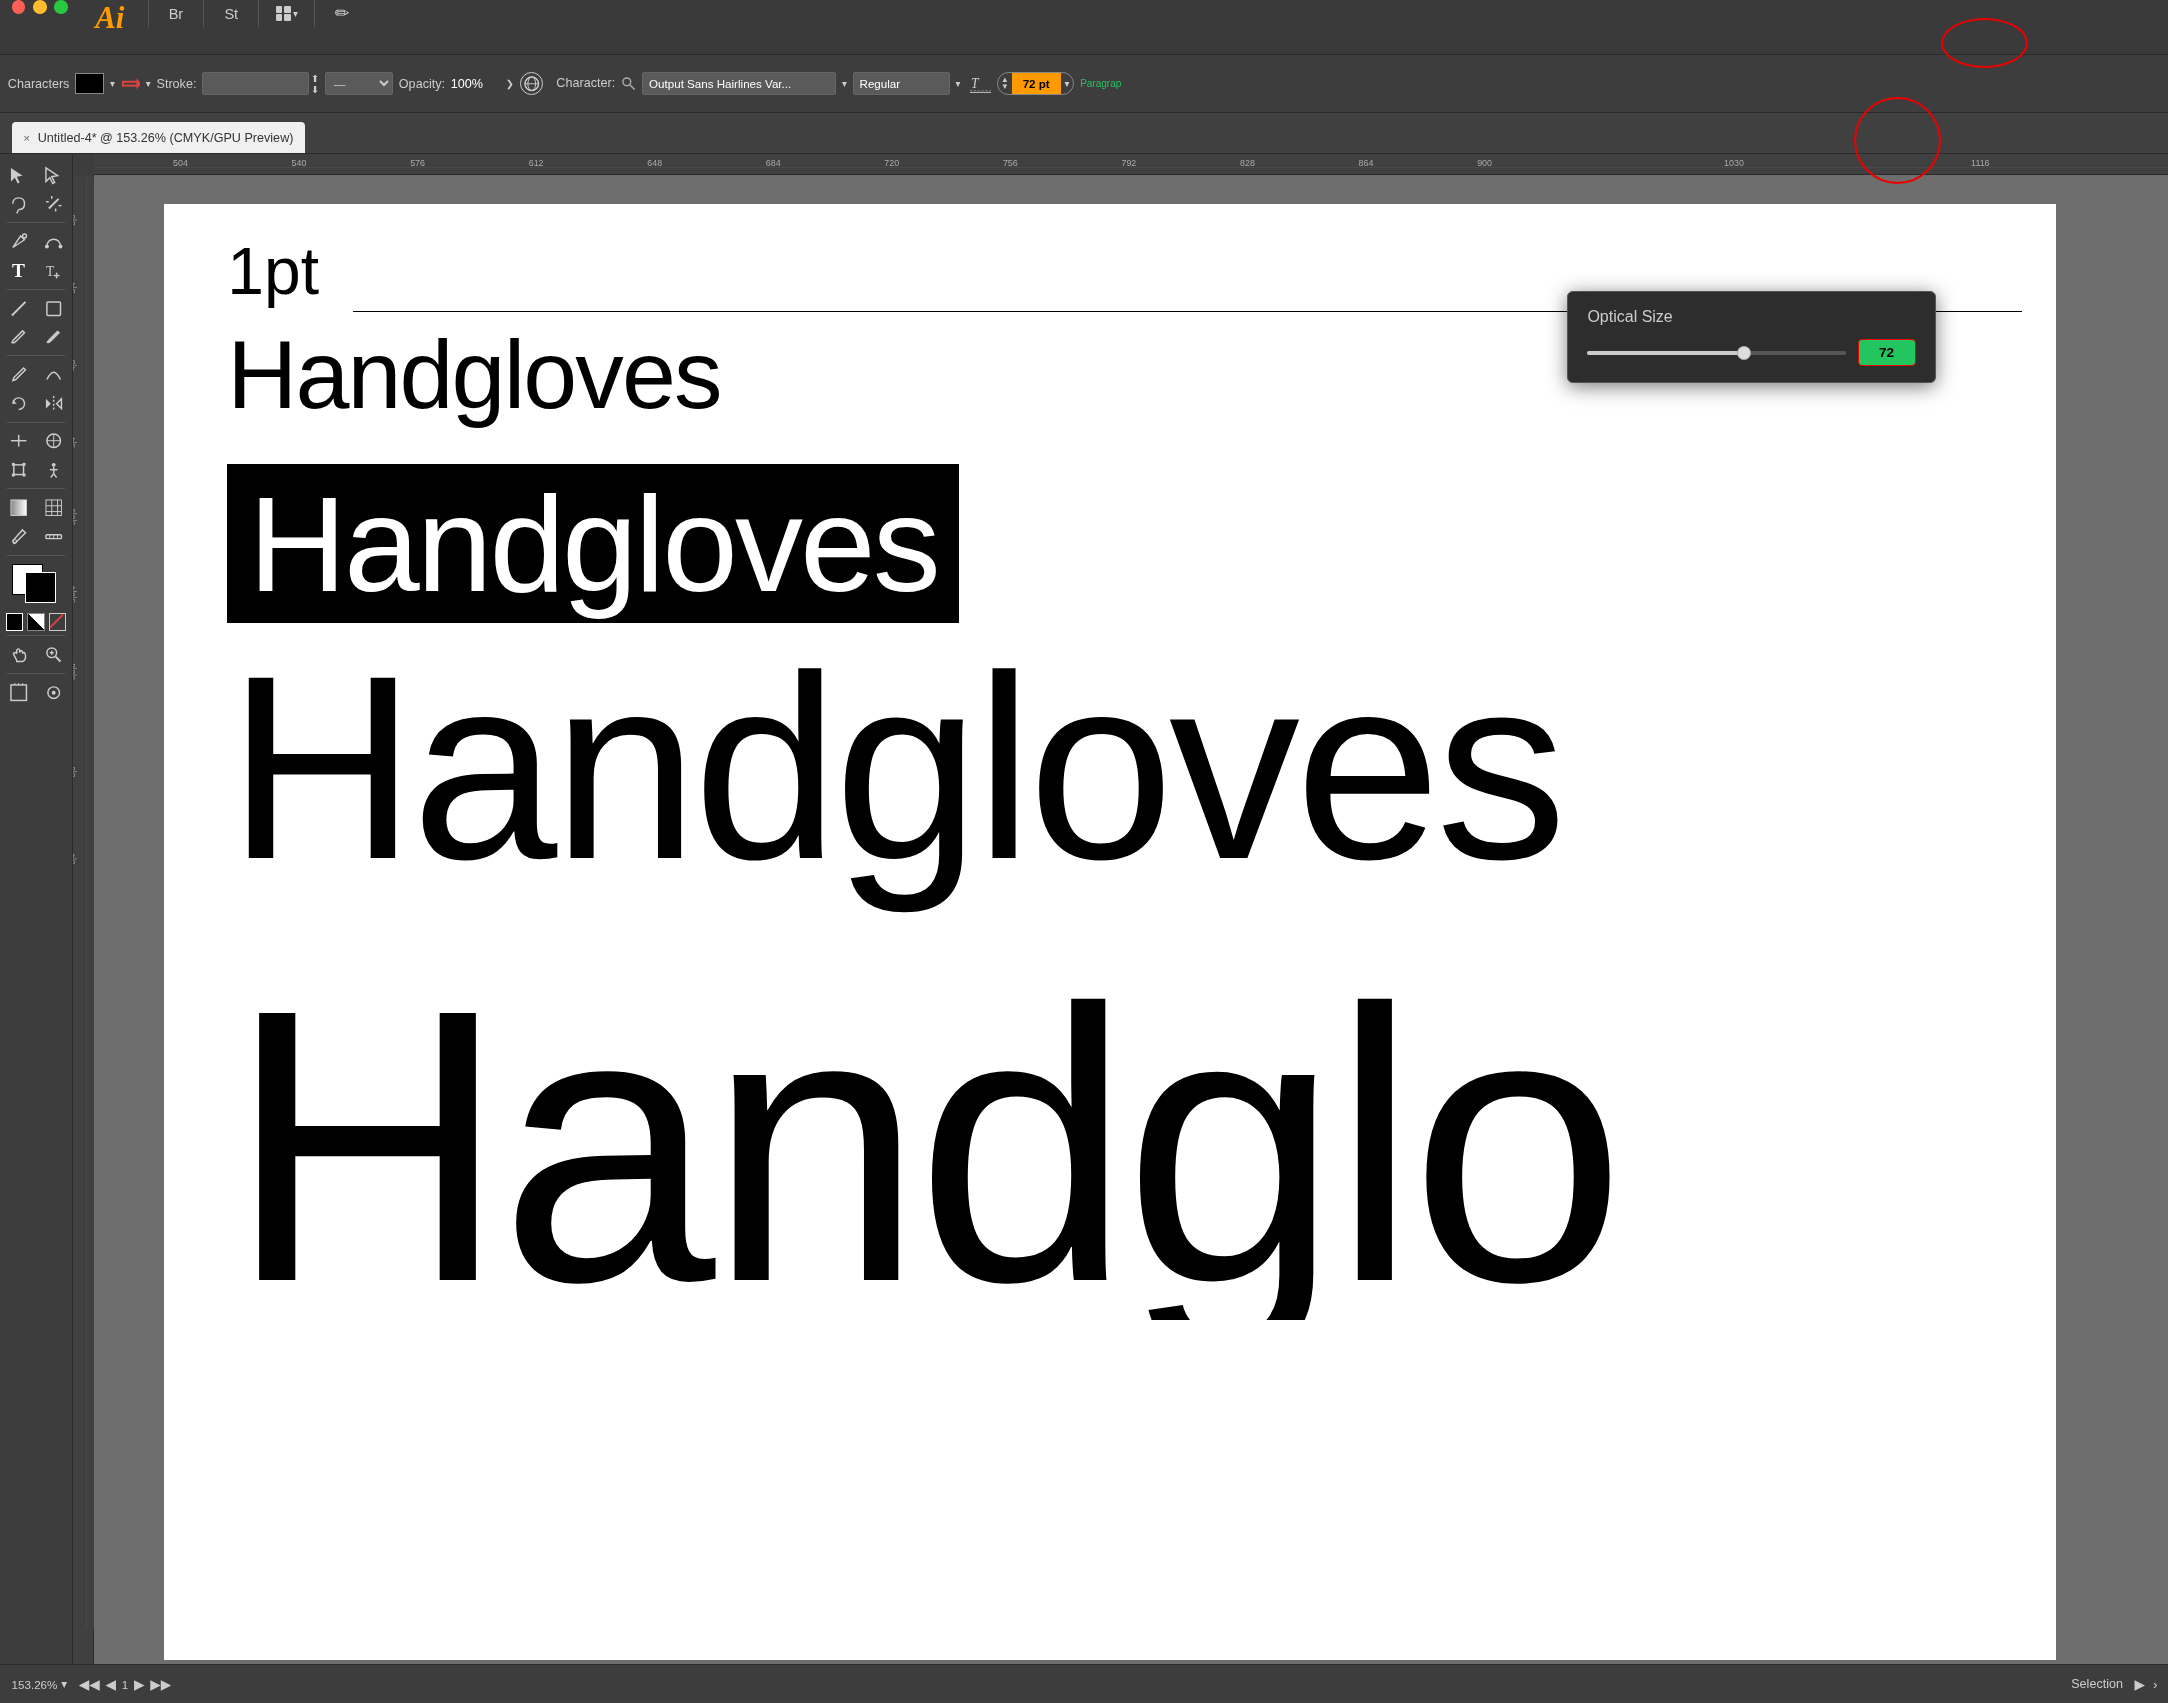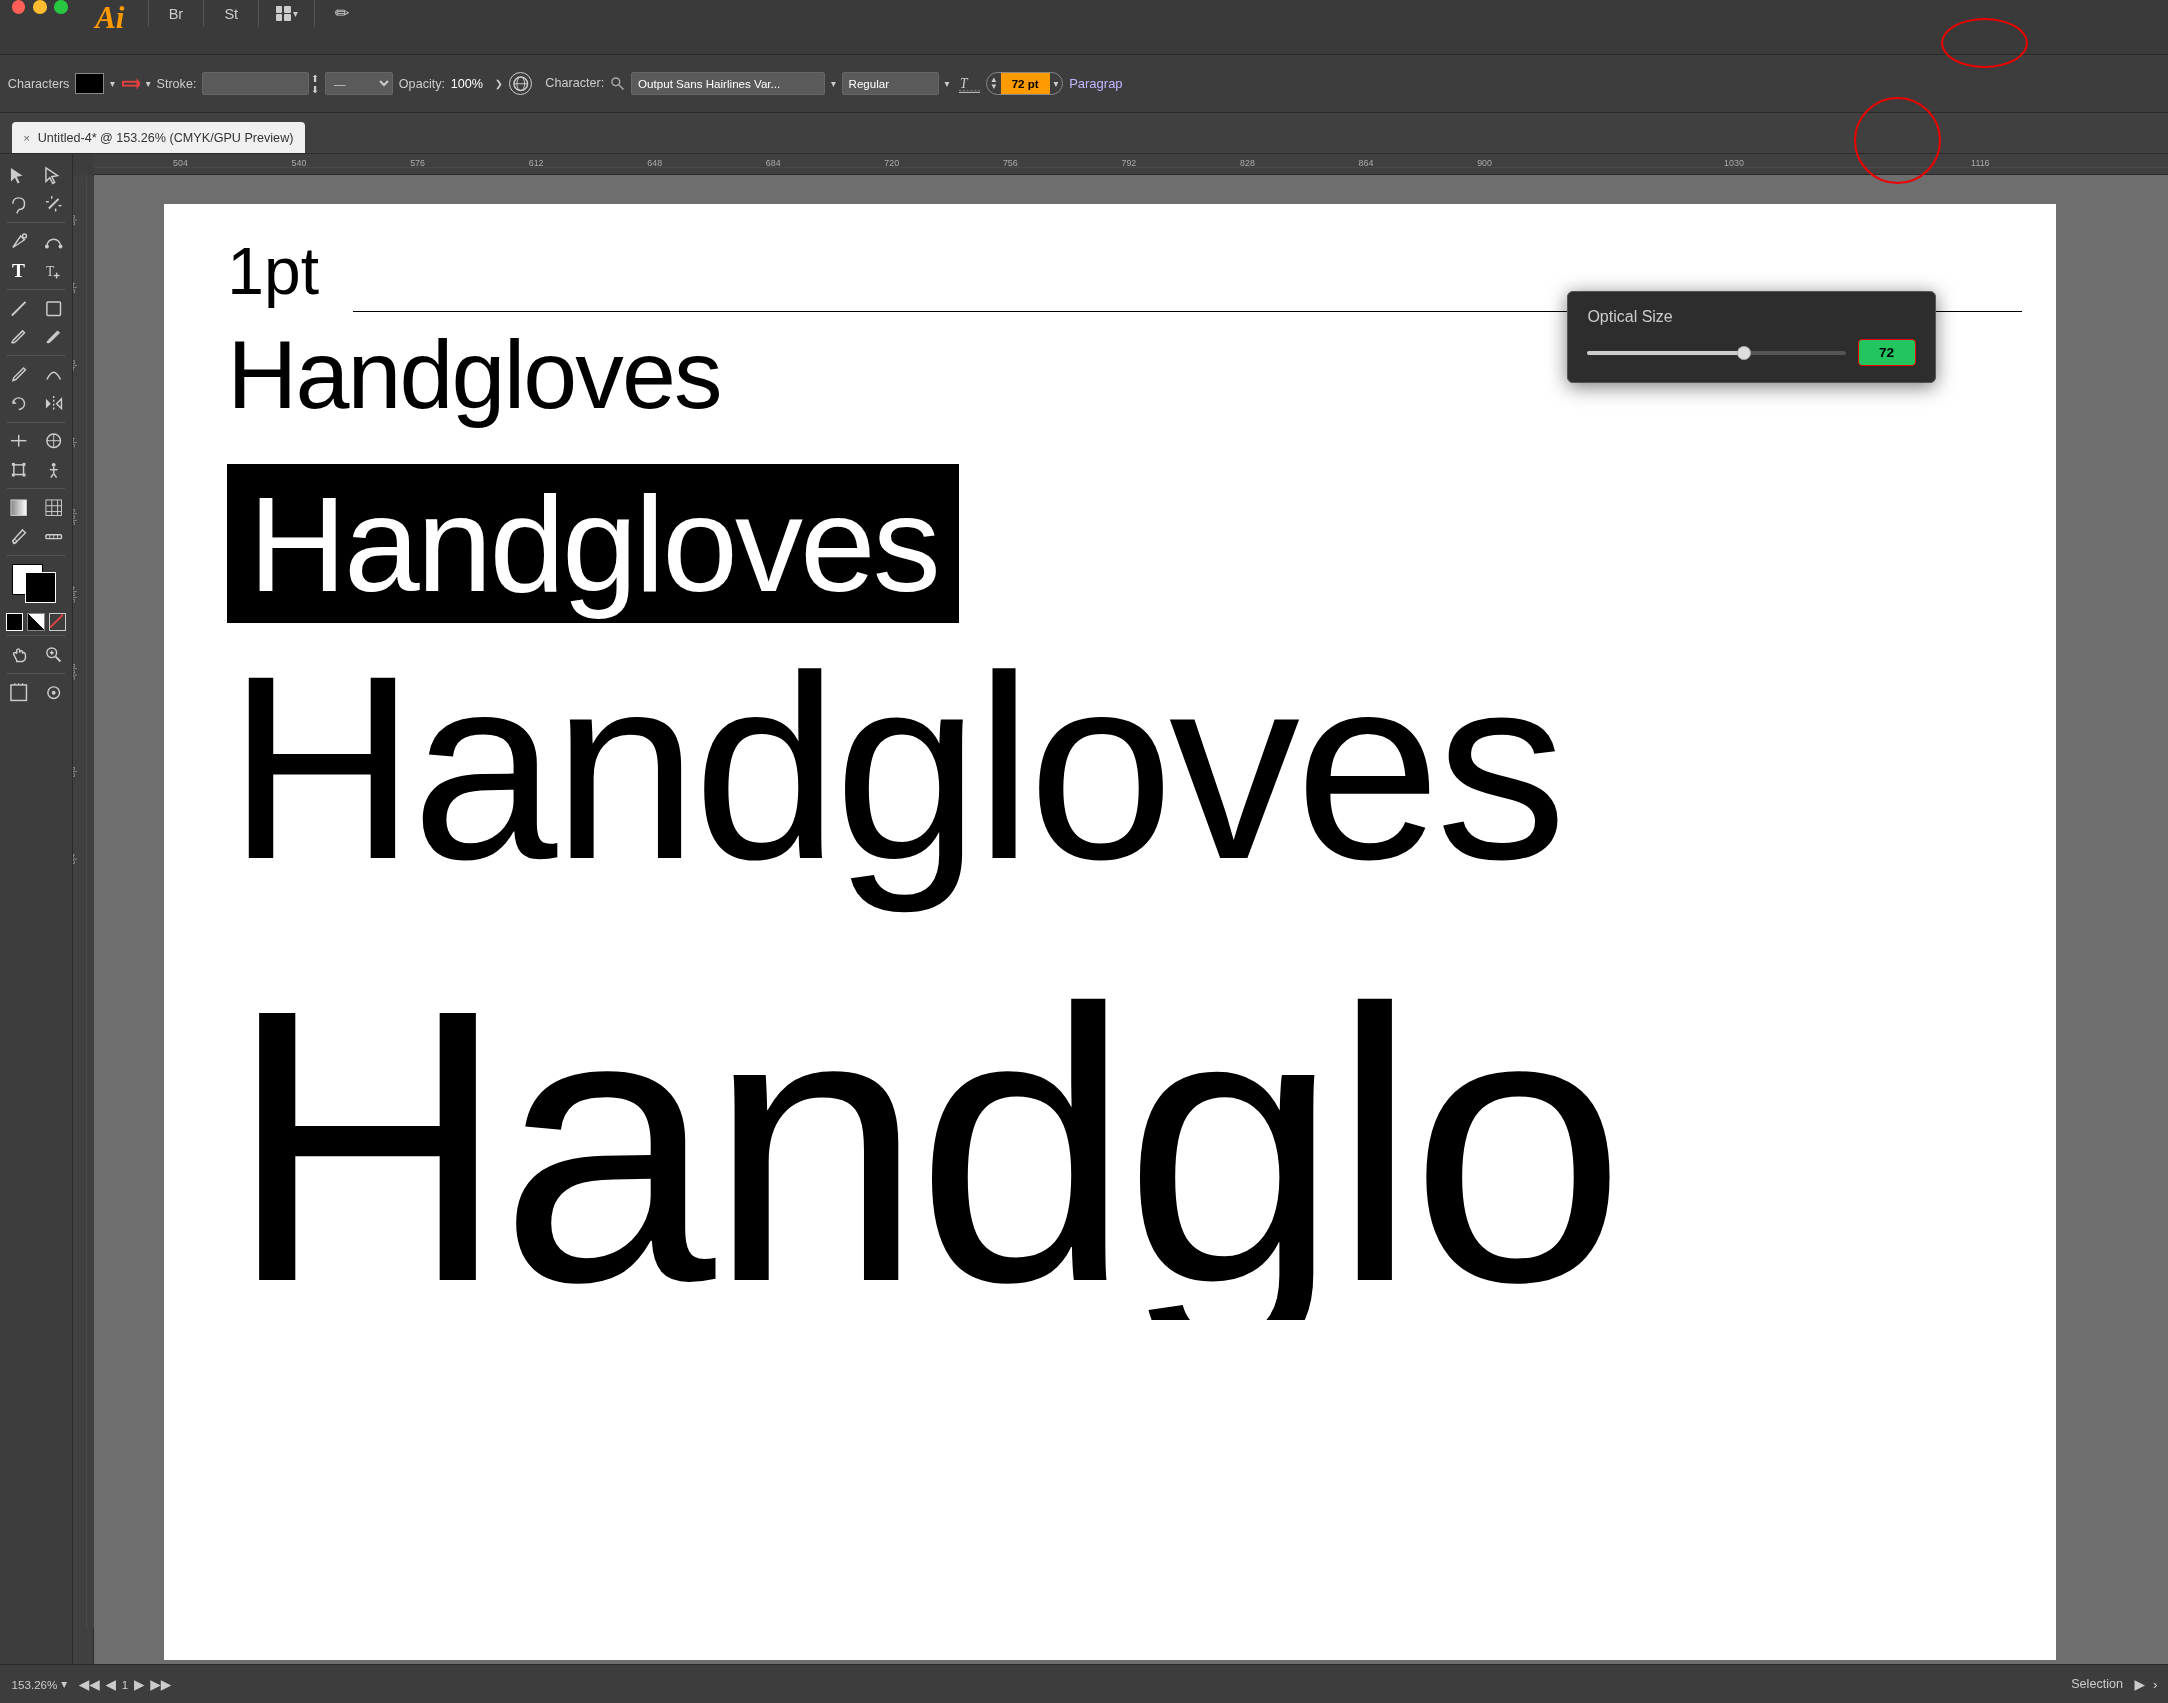--- a/index.html
+++ b/index.html
@@ -183,22 +183,22 @@
       align-items: center;
       min-width: 49px;
       justify-content: center;
     }
     .font-size-highlight {
       background: #ff9a00 !important;
       color: #000 !important;
       font-weight: bold;
     }
     .paragraph-btn {
-      color: #c4b5fd;
-      font-size: 13px;
+      color: #22c55e;
+      font-size: 10px;
       cursor: pointer;
     }
 
     
     .optical-popup {
       position: absolute;
       top: 116px;
       right: 233px;
       width: 369px;
       background: #2d2d2d;
@@ -510,21 +510,21 @@
   <span class="toolbar-arrow">▾</span>
   <span class="toolbar-label">Stroke:</span>
   <div class="toolbar-input-group">
     <input class="toolbar-text-input" type="text" value="" style="width: 107px; background: rgb(90, 90, 90);">
     <span style="color:#ccc;font-size:9.7px;">⬆<br>⬇</span>
   </div>
   <select class="toolbar-dropdown" style="width:68px;">
     <option>—</option>
   </select>
   <span class="toolbar-label">Opacity:</span>
-  <span style="color:#fff;font-size:12.6px;margin-right:6px;">100%</span>
+  <span style="color:#fff;font-size:12.6px;margin-right:17px;">100%</span>
   <span style="color:#ccc;font-size:9.7px;">❯</span>
   <div class="globe-icon">
     <svg width="17.5" height="17.5" viewBox="0 0 18 18" fill="none">
       <circle cx="9" cy="9" r="7" stroke="#ccc" stroke-width="1.5"></circle>
       <ellipse cx="9" cy="9" rx="4" ry="7" stroke="#ccc" stroke-width="1"></ellipse>
       <line x1="2" y1="9" x2="16" y2="9" stroke="#ccc" stroke-width="1"></line>
     </svg>
   </div>
   <div class="font-section">
     <span class="font-label">Character:</span>

